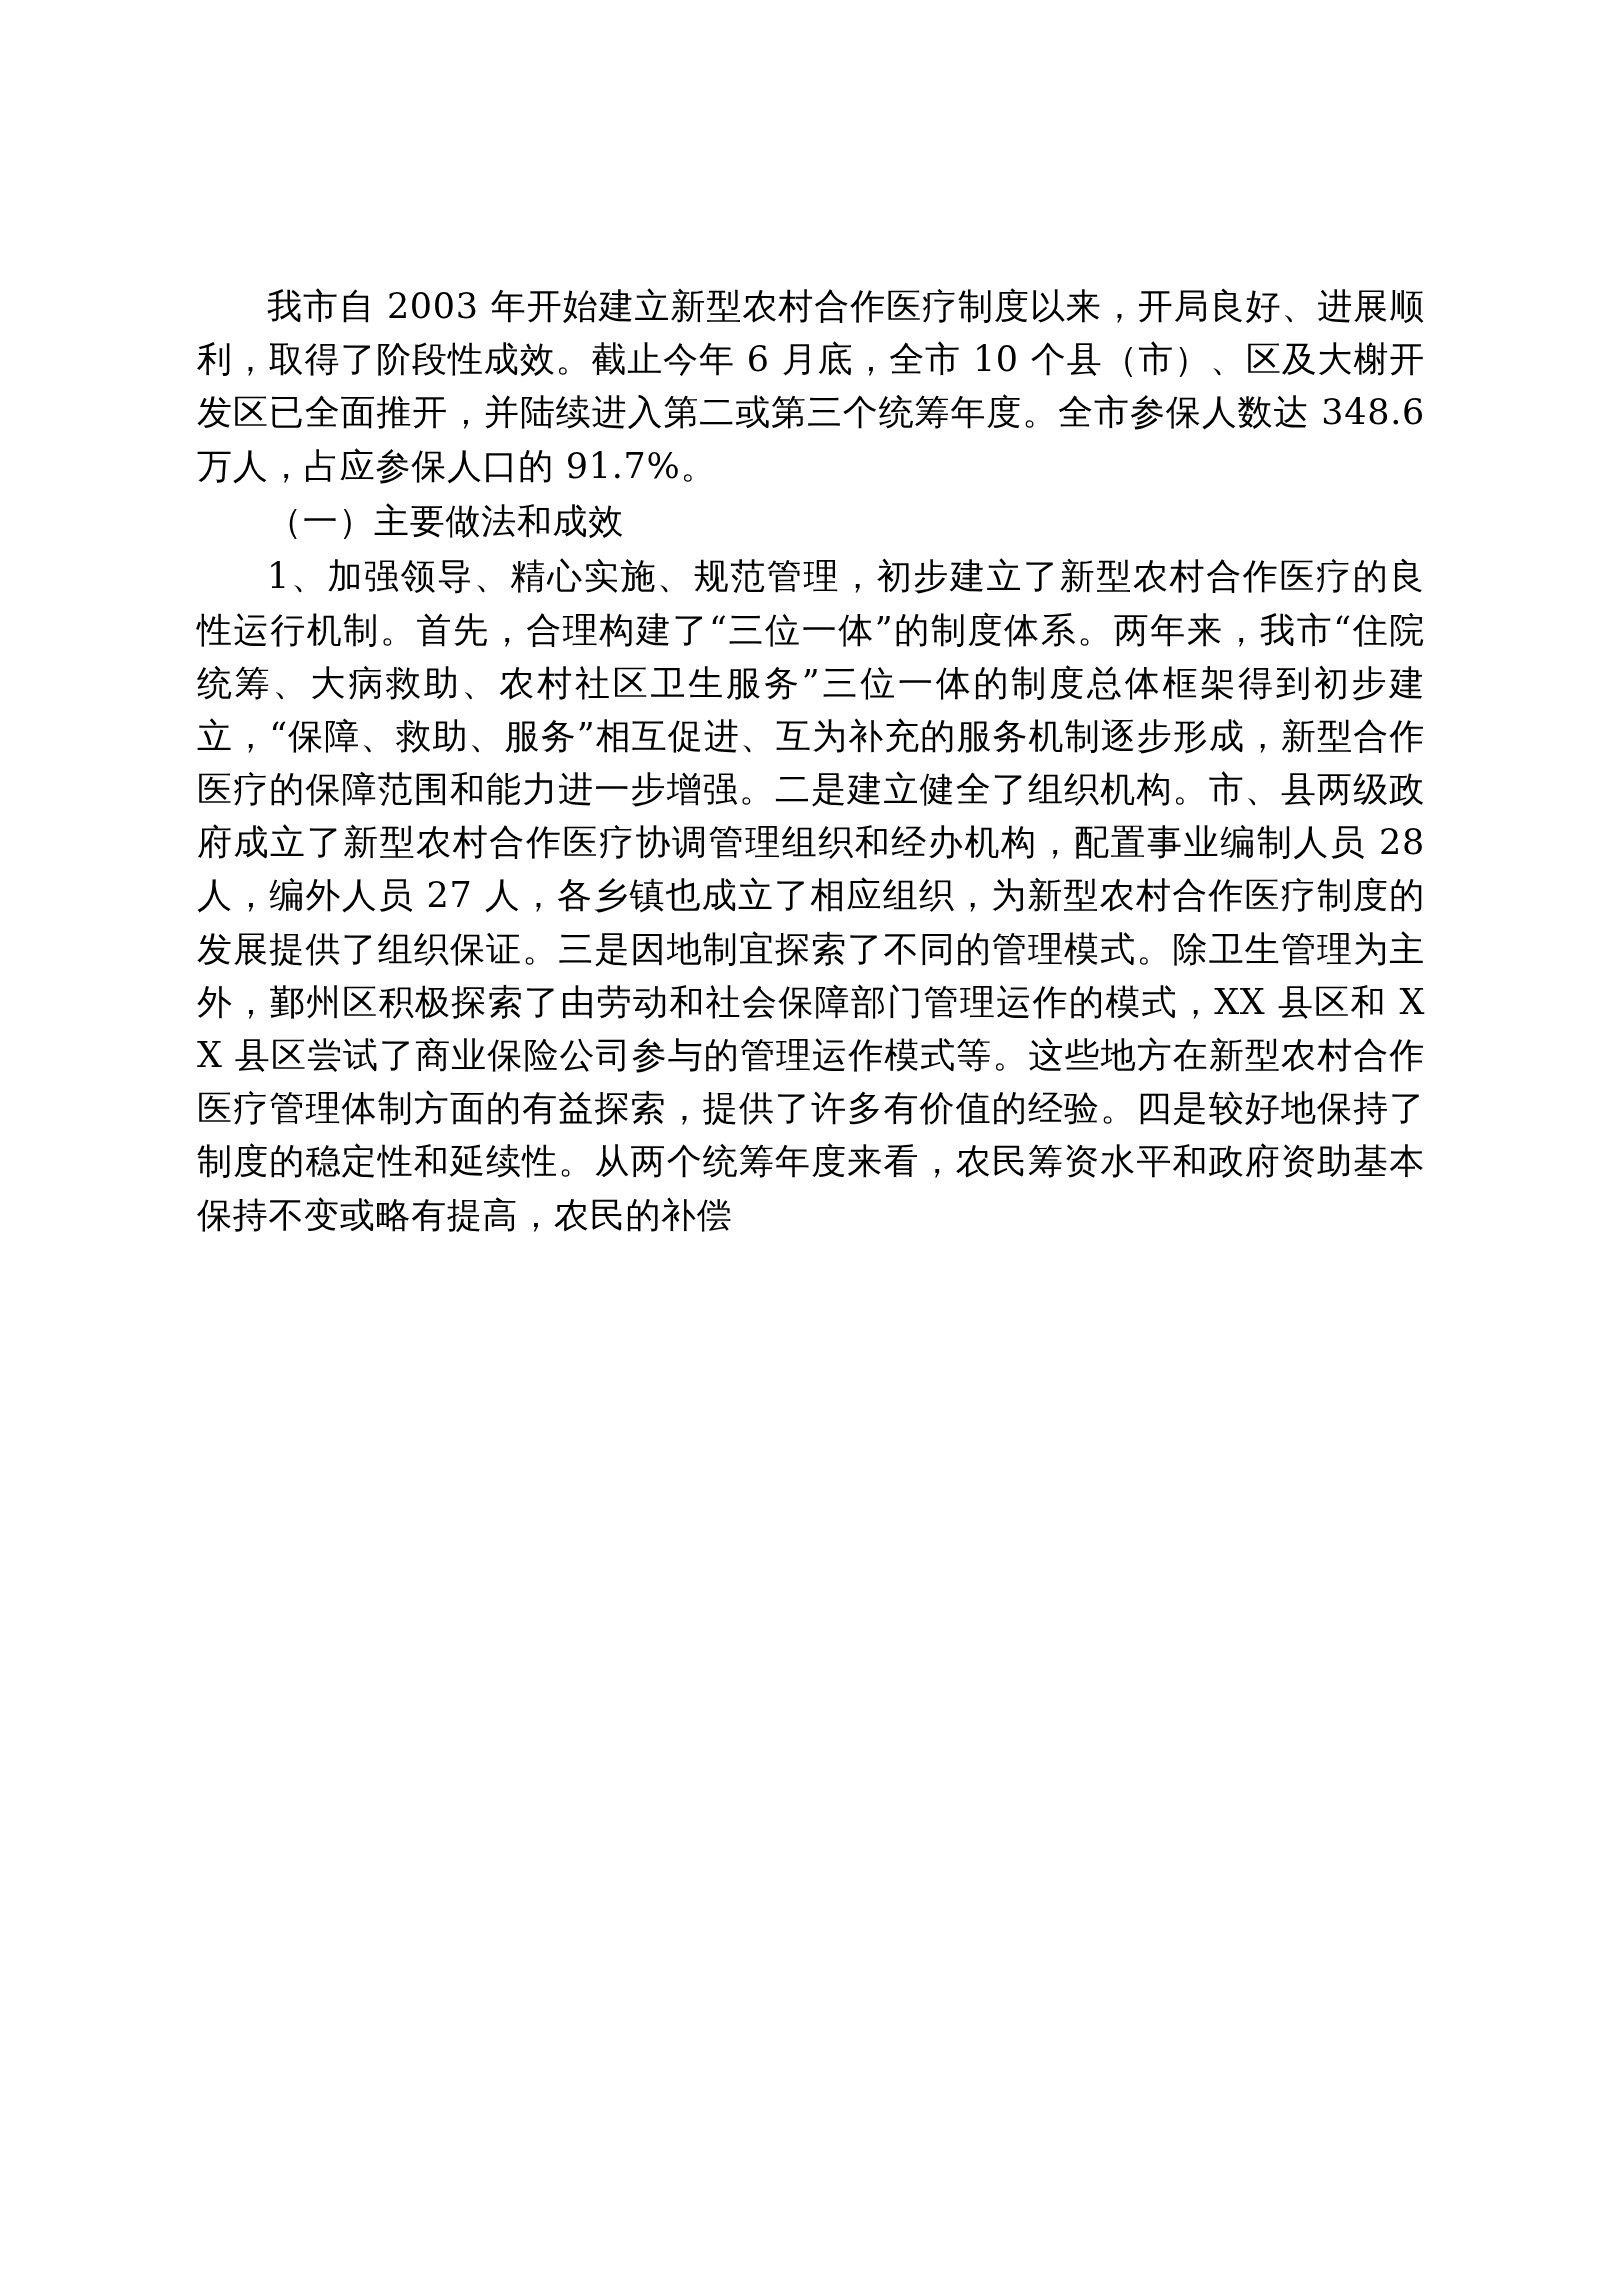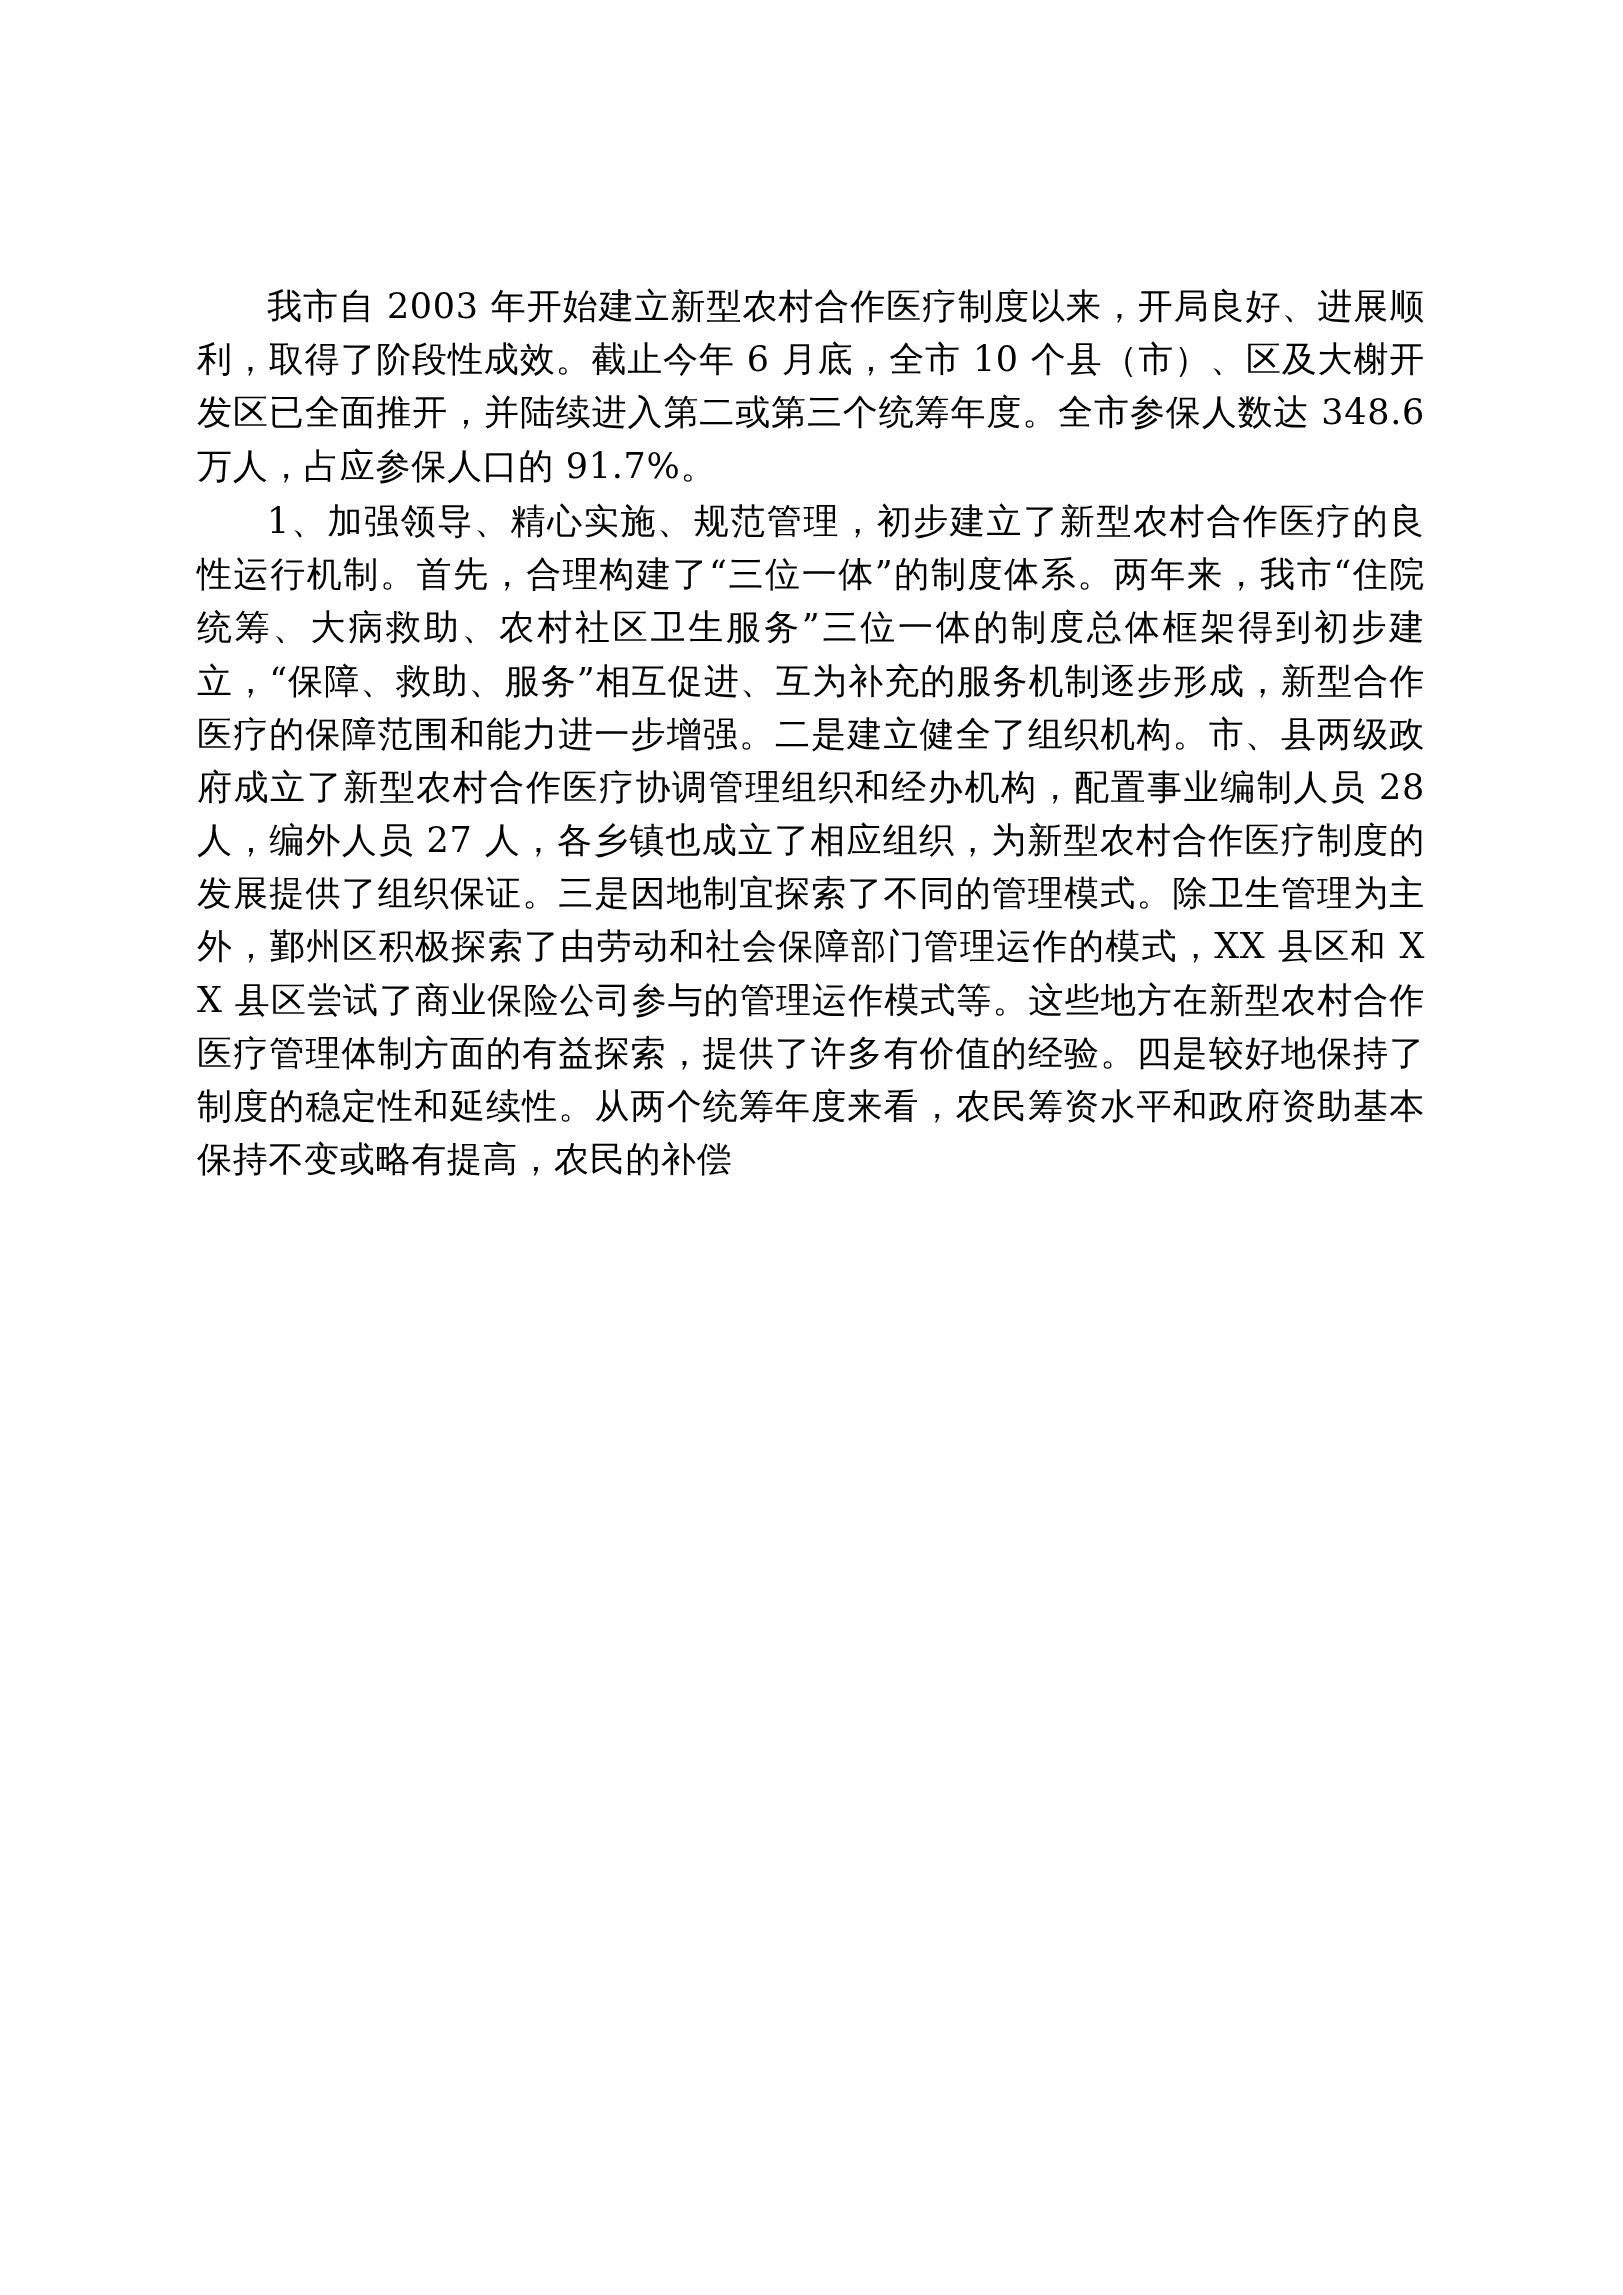--- a/index.html
+++ b/index.html
@@ -46,16 +46,17 @@
     letter-spacing: 0.05em;
     color: #000000;
   }
 </style>
 </head>
 <body>
 
 <div class="page">
   <div class="content">
     <p class="para">我市自 2003 年开始建立新型农村合作医疗制度以来，开局良好、进展顺利，取得了阶段性成效。截止今年 6 月底，全市 10 个县（市）、区及大榭开发区已全面推开，并陆续进入第二或第三个统筹年度。全市参保人数达 348.6 万人，占应参保人口的 91.7%。</p>
+    <p class="para">（一）主要做法和成效</p>
     <p class="para">1、加强领导、精心实施、规范管理，初步建立了新型农村合作医疗的良性运行机制。首先，合理构建了“三位一体”的制度体系。两年来，我市“住院统筹、大病救助、农村社区卫生服务”三位一体的制度总体框架得到初步建立，“保障、救助、服务”相互促进、互为补充的服务机制逐步形成，新型合作医疗的保障范围和能力进一步增强。二是建立健全了组织机构。市、县两级政府成立了新型农村合作医疗协调管理组织和经办机构，配置事业编制人员 28 人，编外人员 27 人，各乡镇也成立了相应组织，为新型农村合作医疗制度的发展提供了组织保证。三是因地制宜探索了不同的管理模式。除卫生管理为主外，鄞州区积极探索了由劳动和社会保障部门管理运作的模式，XX 县区和 XX 县区尝试了商业保险公司参与的管理运作模式等。这些地方在新型农村合作医疗管理体制方面的有益探索，提供了许多有价值的经验。四是较好地保持了制度的稳定性和延续性。从两个统筹年度来看，农民筹资水平和政府资助基本保持不变或略有提高，农民的补偿</p>
   </div>
 </div>
 
 
 </body></html>

